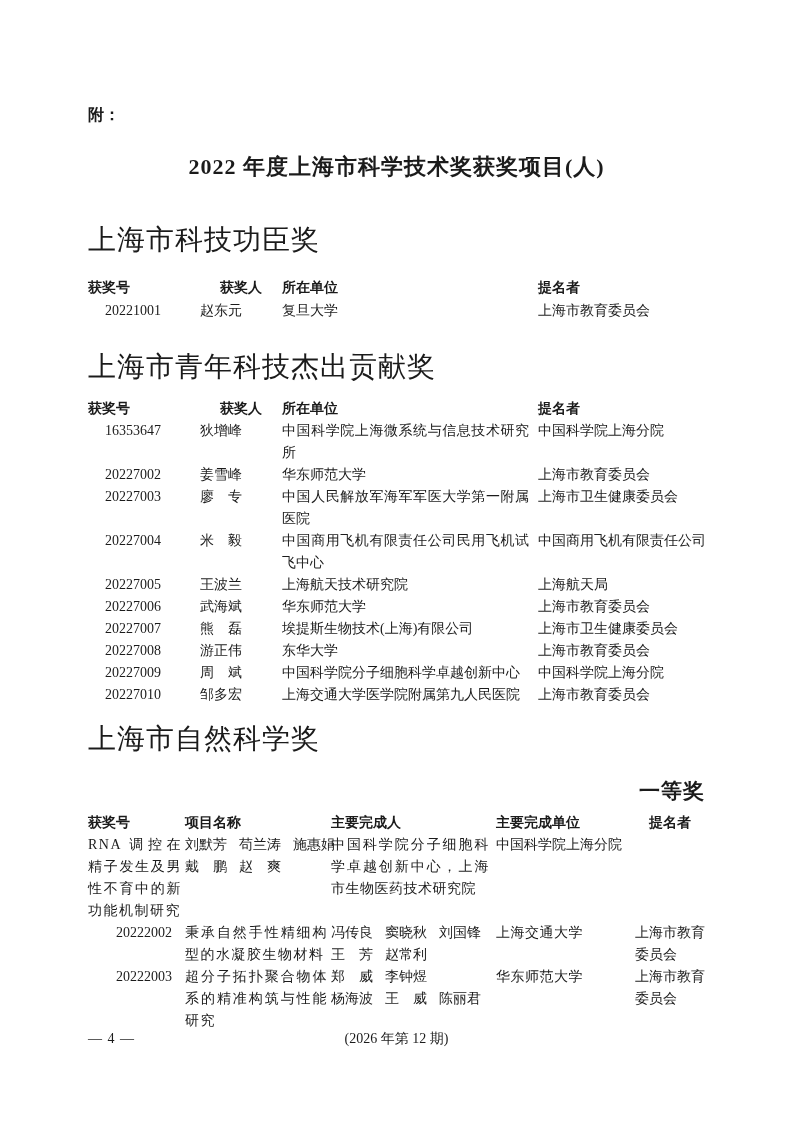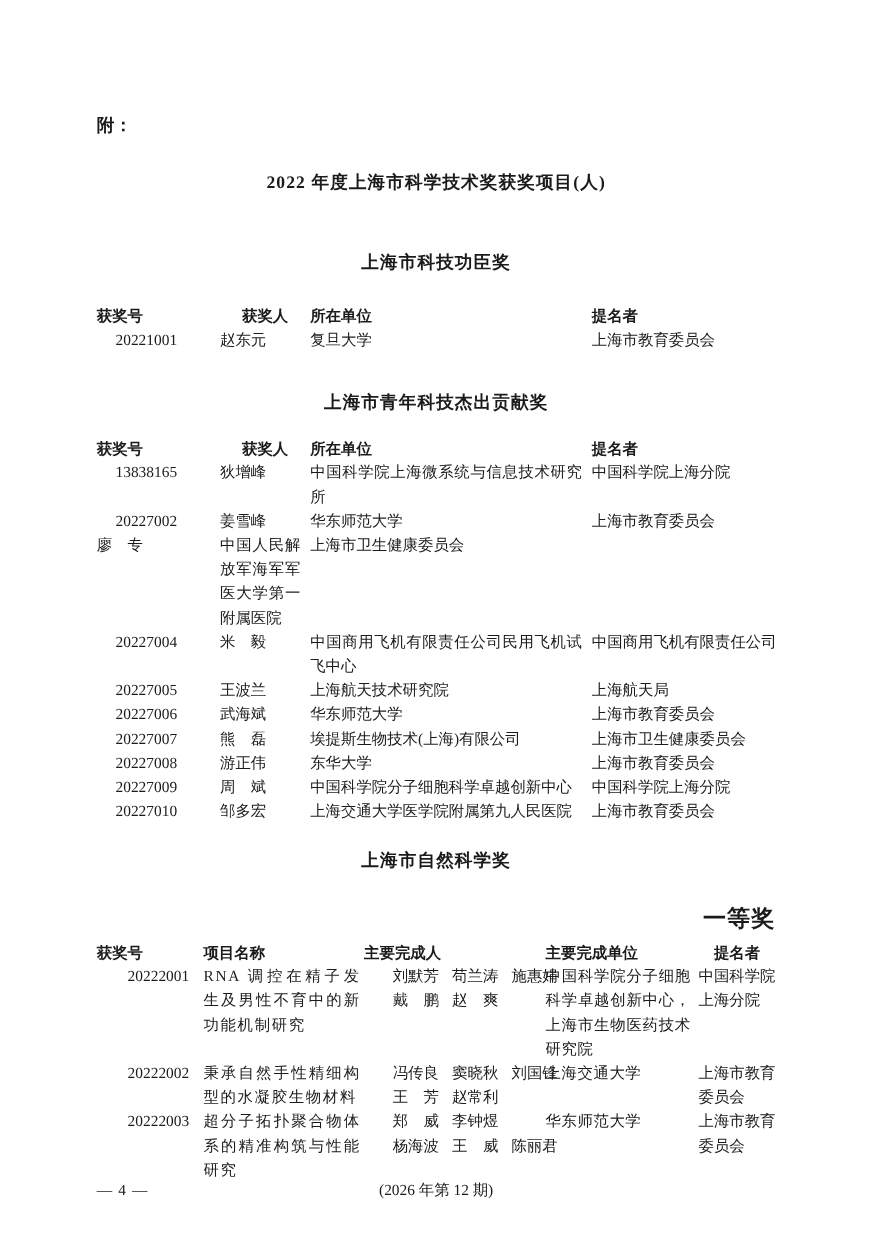--- a/index.html
+++ b/index.html
@@ -6,22 +6,22 @@
   body{
     width:793px;height:1122px;
     background:#ffffff;
     color:#1b1b1b;
     font-family:"Liberation Serif", serif;
     font-size:14px;
     overflow:hidden;
   }
   .page{width:793px;height:1122px;position:relative;box-sizing:border-box;padding:0 88px;}
   .attachment{margin-top:104px;font-family:"Liberation Sans",sans-serif;font-weight:bold;font-size:16px;line-height:22px;}
-  .doc-title{margin-top:24px;text-align:center;font-weight:bold;font-size:16px;line-height:34px;letter-spacing:1px;}
-  .award-title{margin-top:42px;text-align:center;font-weight:bold;font-size:16px;line-height:28px;letter-spacing:1px;}
+  .doc-title{margin-top:24px;text-align:center;font-weight:bold;font-size:22px;line-height:34px;letter-spacing:1px;}
+  .award-title{margin-top:42px;font-weight:normal;font-size:28px;line-height:28px;letter-spacing:1px;}
   .award-title.sec2{margin-top:31px;}
   .award-title.sec3{margin-top:19px;}
   .grade-title{margin-top:26px;text-align:right;font-weight:bold;font-size:21px;line-height:24px;letter-spacing:1px;}
 
   .tblA .hrow, .tblA .row{display:grid;grid-template-columns:112px 82px 256px 167px;line-height:22px;}
   .tblB .hrow, .tblB .row{display:grid;grid-template-columns:97px 146px 165px 139px 70px;line-height:22px;}
   .hrow{font-family:"Liberation Sans",sans-serif;font-weight:bold;}
   .hrow .hc{}
   .hrow .hl{text-align:center;}
   .tblA.t1{margin-top:22px;}
@@ -31,21 +31,21 @@
   .tblB{margin-top:8px;}
   .tblB .rows{margin-top:1px;}
 
   .cell-no{padding-left:17px;}
   .tblB .cell-no{padding-left:28px;}
   .cell-org{padding-right:9px;text-align:justify;text-justify:inter-character;}
   .cell-nom{white-space:nowrap;}
   .tblB .cell-nom{white-space:normal;}
   .cell-proj{padding-right:3px;letter-spacing:1.5px;text-align:justify;text-justify:inter-character;}
   .cell-units{padding-right:7px;letter-spacing:0.5px;text-align:justify;text-justify:inter-character;}
-  .names-line{display:grid;grid-template-columns:44px 44px 44px;column-gap:10px;margin-left:26px;}
+  .names-line{display:grid;grid-template-columns:44px 44px 44px;column-gap:10px;}
 
   .footer{margin-top:-4px;position:relative;line-height:22px;}
   .footer .pageno{position:absolute;left:0;letter-spacing:1px;}
   .footer .issue{display:block;text-align:center;}
 </style>
 </head>
 <body>
 
 <div class="page">
 
@@ -74,32 +74,33 @@
   <div class="award-title sec2">上海市青年科技杰出贡献奖</div>
   <div class="tblA t2">
     <div class="hrow">
       <div class="hc">获奖号</div>
       <div class="hl">获奖人</div>
       <div class="hc" style="padding-right:9px;">所在单位</div>
       <div class="hc">提名者</div>
     </div>
     <div class="rows">
       <div class="row">
-        <div class="cell-no">13838165</div>
+        <div class="cell-no">16353647</div>
         <div>狄增峰</div>
         <div class="cell-org">中国科学院上海微系统与信息技术研究所</div>
         <div class="cell-nom">中国科学院上海分院</div>
       </div>
       <div class="row">
         <div class="cell-no">20227002</div>
         <div>姜雪峰</div>
         <div class="cell-org">华东师范大学</div>
         <div class="cell-nom">上海市教育委员会</div>
       </div>
       <div class="row">
+        <div class="cell-no">20227003</div>
         <div>廖　专</div>
         <div class="cell-org">中国人民解放军海军军医大学第一附属医院</div>
         <div class="cell-nom">上海市卫生健康委员会</div>
       </div>
       <div class="row">
         <div class="cell-no">20227004</div>
         <div>米　毅</div>
         <div class="cell-org">中国商用飞机有限责任公司民用飞机试飞中心</div>
         <div class="cell-nom">中国商用飞机有限责任公司</div>
       </div>
@@ -147,21 +148,20 @@
   <div class="tblB">
     <div class="hrow">
       <div class="hc">获奖号</div>
       <div class="hc">项目名称</div>
       <div class="hc">主要完成人</div>
       <div class="hc">主要完成单位</div>
       <div class="hl">提名者</div>
     </div>
     <div class="rows">
       <div class="row">
-        <div class="cell-no">20222001</div>
         <div class="cell-proj">RNA 调控在精子发生及男性不育中的新功能机制研究</div>
         <div class="cell-people">
           <div class="names-line">
             <span>刘默芳</span>
             <span>苟兰涛</span>
             <span>施惠娟</span>
           </div>
           <div class="names-line">
             <span>戴　鹏</span>
             <span>赵　爽</span>

